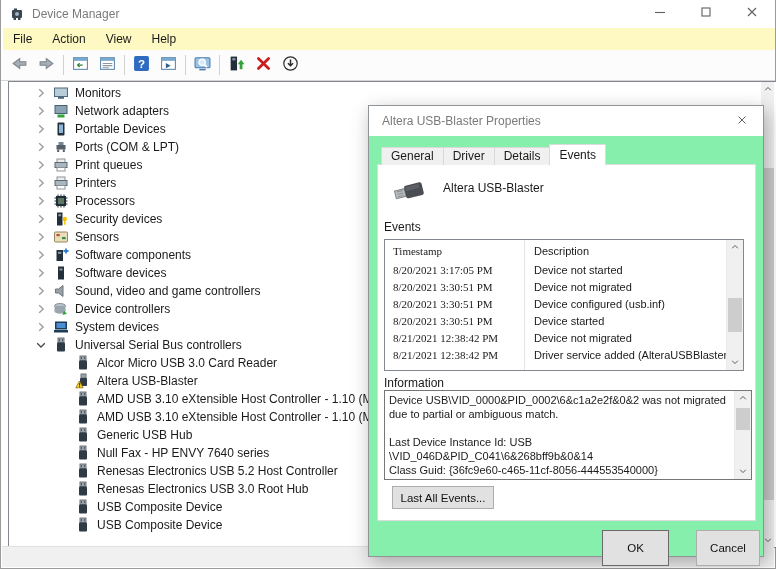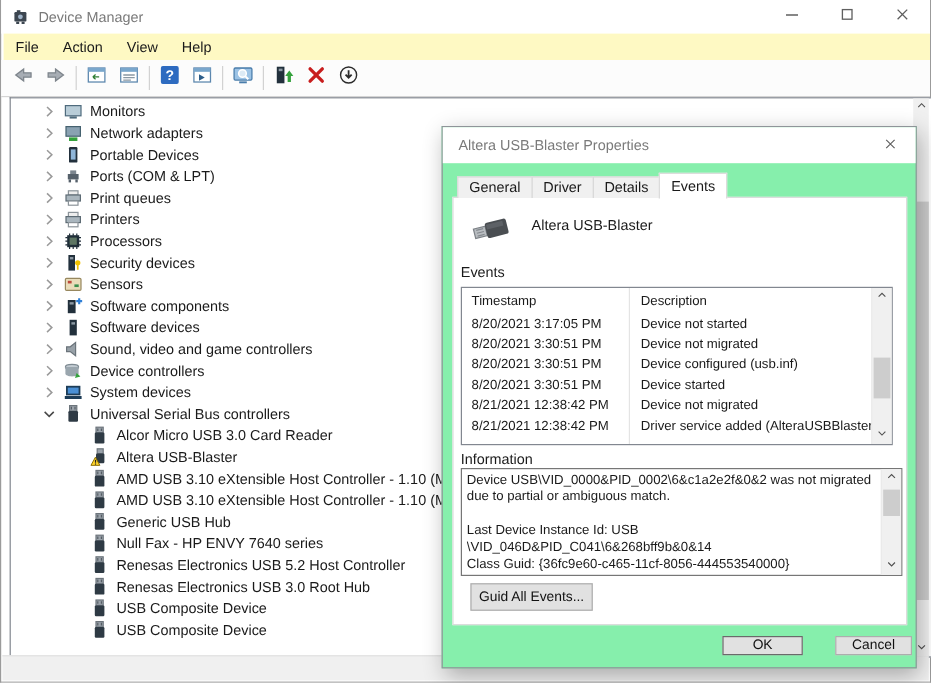--- a/index.html
+++ b/index.html
@@ -59,36 +59,36 @@
   .dev-name{position:absolute;left:65px;top:16px;font-size:12px;}
   .sec-label{position:absolute;left:6px;font-size:12px;}
   .lbl-events{top:55px;} .lbl-info{top:211px;}
 
   .events-table{position:absolute;left:6px;top:74px;width:360px;height:132px;border:1px solid #828790;
                 box-sizing:border-box;font-size:11px;background:#fff;}
   .et-divider{position:absolute;left:139px;top:0;bottom:0;width:1px;background:#e4e4e4;}
   .et-head{display:flex;height:21px;align-items:center;position:relative;z-index:1;}
   .et-body{position:absolute;left:0;top:21px;right:16px;bottom:0;overflow:hidden;}
   .et-row{display:flex;height:17px;align-items:center;white-space:nowrap;}
-  .et-c1{width:139px;padding-left:8px;box-sizing:border-box;overflow:hidden;flex:none;}
+  .et-c1{width:139px;padding-left:8px;box-sizing:border-box;overflow:hidden;flex:none;font-family:Liberation Serif, serif;}
   .et-c2{flex:1;padding-left:10px;overflow:hidden;}
   .et-scroll{position:absolute;right:0;top:0;bottom:0;width:16px;background:#f0f0f0;border-left:1px solid #eaeaea;}
   .et-scroll .sb-btn{width:16px;height:15px;}
   .et-thumb{position:absolute;left:1px;top:58px;width:14px;height:34px;background:#cdcdcd;}
 
   .info-box{position:absolute;left:6px;top:225px;width:368px;height:90px;background:#fff;
             border:1px solid #767676;box-sizing:border-box;font-size:11px;line-height:14px;}
   .info-text{position:absolute;left:4px;top:2px;right:18px;bottom:0;overflow:hidden;white-space:nowrap;}
   .ib-scroll{position:absolute;right:0;top:0;bottom:0;width:16px;background:#f0f0f0;border-left:1px solid #eaeaea;}
   .ib-scroll .sb-btn{width:16px;height:15px;}
   .ib-thumb{position:absolute;left:1px;top:17px;width:14px;height:22px;background:#cdcdcd;}
 
   .btn{font-family:"Liberation Sans",sans-serif;font-size:11.5px;background:#e1e1e1;border:1px solid #adadad;color:#111;}
   .view-all{position:absolute;left:14px;top:321px;width:102px;height:23px;}
-  .dlg-btn{position:absolute;height:16px;}
+  .dlg-btn{position:absolute;height:36px;}
   .ok{left:233px;top:424px;width:67px;border-color:#6a6a6a;}
   .cancel{left:327px;top:424px;width:64px;}
 </style>
 </head>
 <body>
 
 <div class="app">
 
   <div class="titlebar">
     <span class="win-icon"><i><svg width="16" height="16" viewBox="0 0 16 16">
@@ -556,19 +556,19 @@
             </div>
           <div class="ib-thumb"></div>
           <div class="sb-btn sb-down">
               <i><svg width="10" height="10" viewBox="0 0 16 16">
                   <path d="M3.5 6L8 10.5 12.5 6" fill="none" stroke="#505050" stroke-width="1.5"></path>
                 </svg></i>
             </div>
         </div>
       </div>
 
-      <button class="btn view-all">Guid All Events...</button>
+      <button class="btn view-all">Last All Events...</button>
     </div>
 
     <button class="btn dlg-btn ok">OK</button>
     <button class="btn dlg-btn cancel">Cancel</button>
   </div>
 </div>
 
 </body></html>

